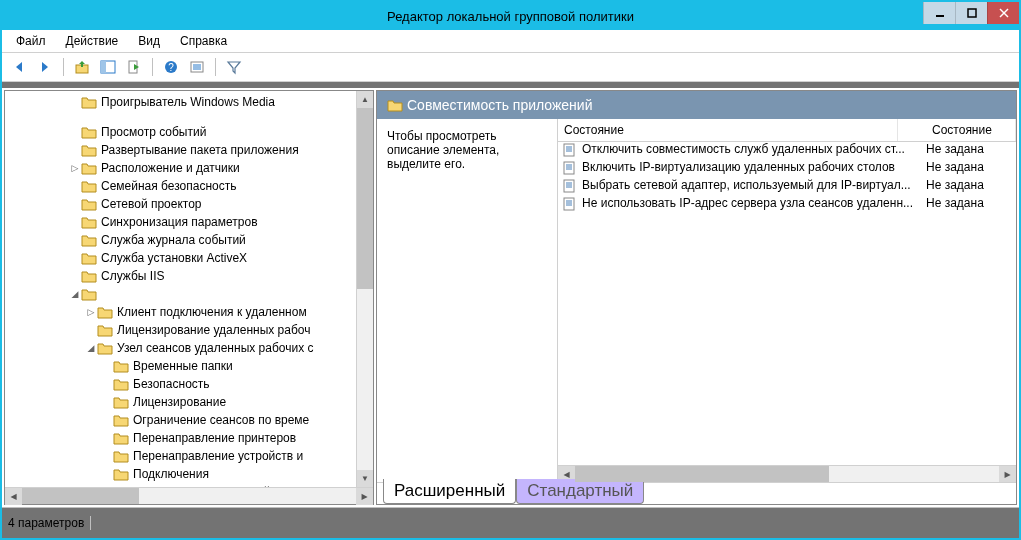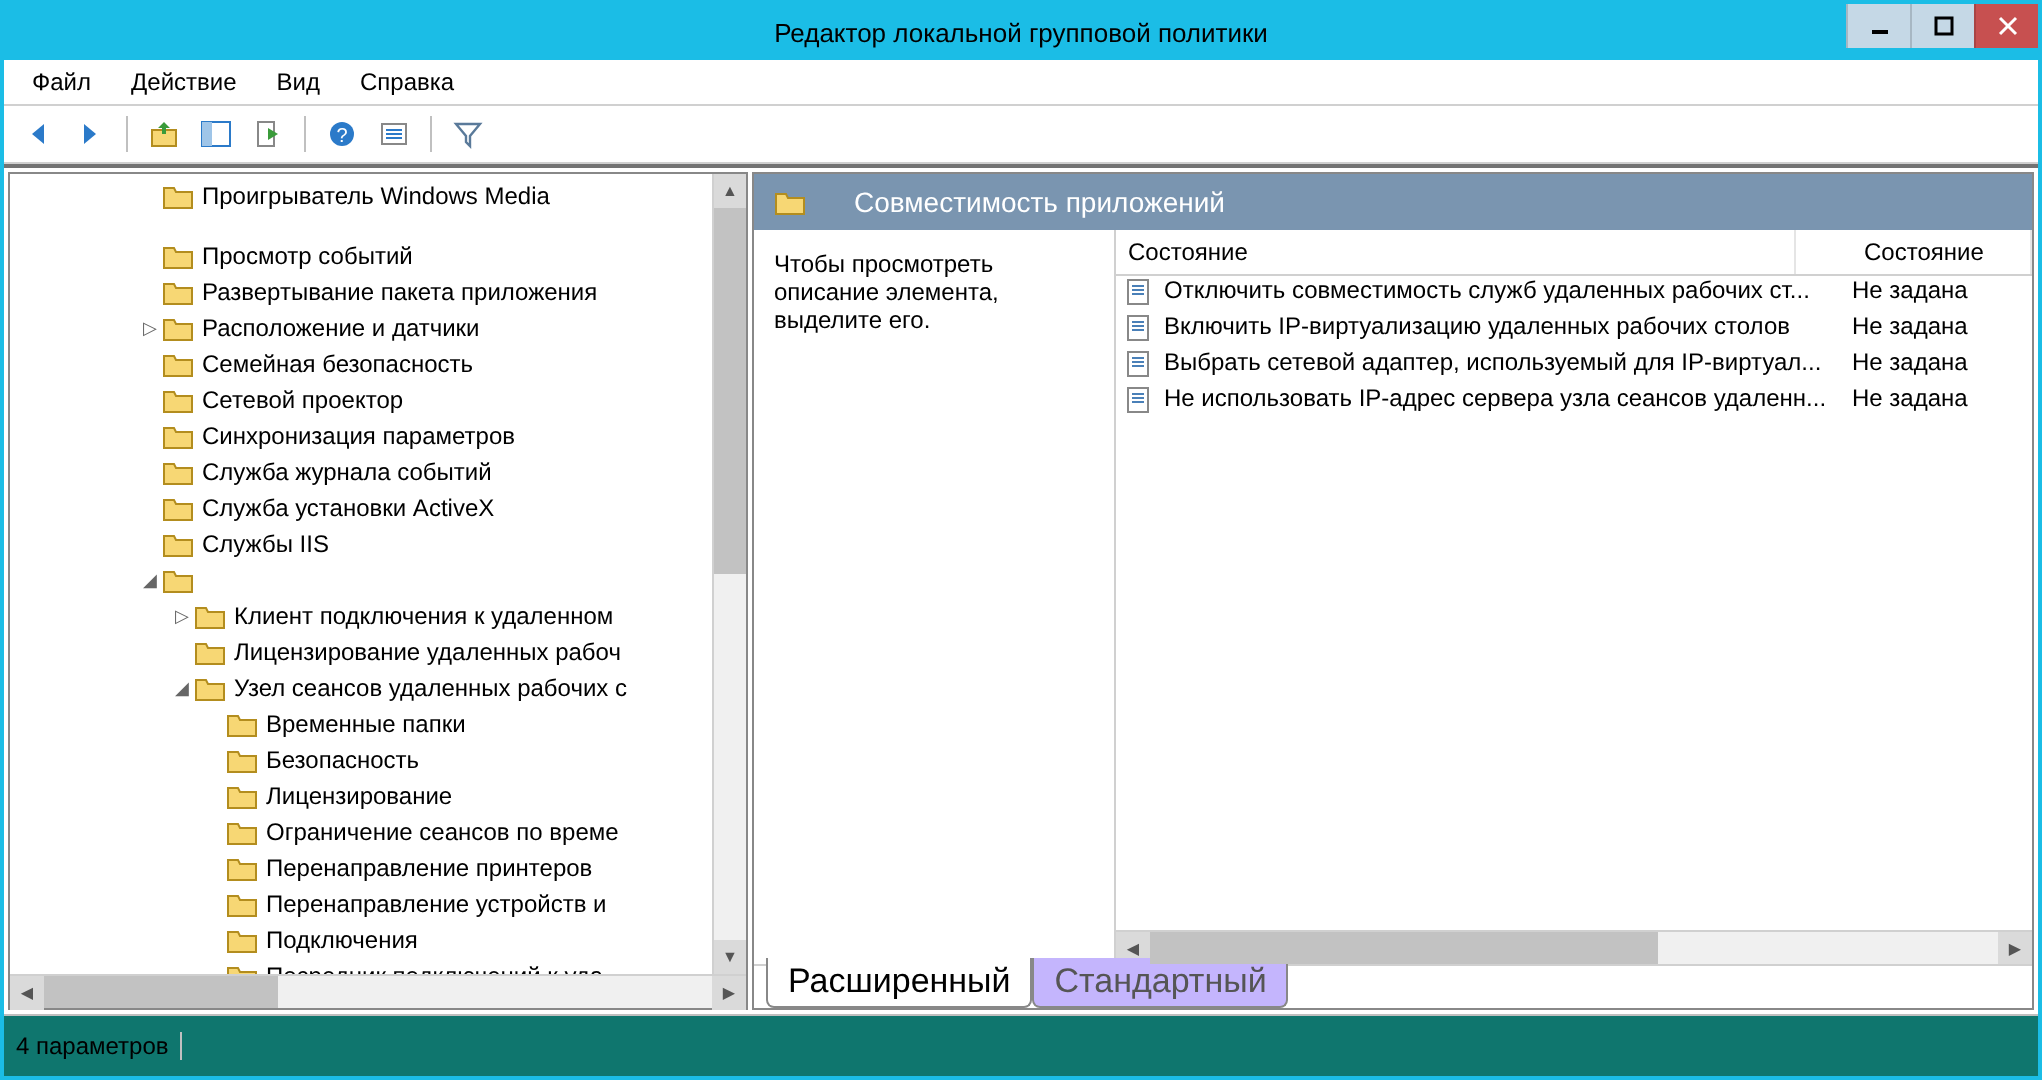--- a/index.html
+++ b/index.html
@@ -67,21 +67,21 @@
 }
 .tool-btn {
   width: 22px; height: 22px;
   display: flex; align-items: center; justify-content: center;
   border: 1px solid transparent;
 }
 .sep { width: 1px; height: 18px; background: #c0c0c0; margin: 0 3px; }
 .workarea {
   flex: 1;
   display: flex;
-  border-top: 2px solid #737373;
+  border-top: 6px solid #737373;
   min-height: 0;
 }
 .left-pane {
   width: 370px;
   display: flex;
   flex-direction: column;
   border: 1px solid #888;
   margin: 2px 1px 2px 2px;
   background: #fff;
   min-height: 0;
@@ -138,21 +138,21 @@
   margin: 2px 2px 2px 1px;
   background: #fff;
   min-height: 0;
 }
 .panel-header {
   background: #7a95b0;
   color: #fff;
   padding: 6px 10px;
   display: flex;
   align-items: center;
-  gap: 20px;
+  gap: 0;
   font-size: 14px;
 }
 .panel-body {
   flex: 1;
   display: flex;
   min-height: 0;
 }
 .desc-pane {
   width: 180px;
   padding: 10px;
@@ -208,21 +208,21 @@
   margin-top: -1px;
 }
 .tab.inactive { background: #c4b5fd; color: #555; }
 .statusbar {
   height: 20px;
   border-top: 1px solid #bfbfbf;
   display: flex;
   align-items: center;
   font-size: 12px;
   padding: 15px 6px;
-  background: #0f766e;
+  background: #737373;
   gap: 6px;
 }
 .statusbar .cell { border-right: 1px solid #c0c0c0; padding-right: 6px; }
 .statusbar .spacer { flex: 1; }
 .statusbar .seg { width: 60px; border-left: 1px solid #c0c0c0; height: 100%; }
 </style>
 </head>
 <body>
 
 <div class="titlebar">

